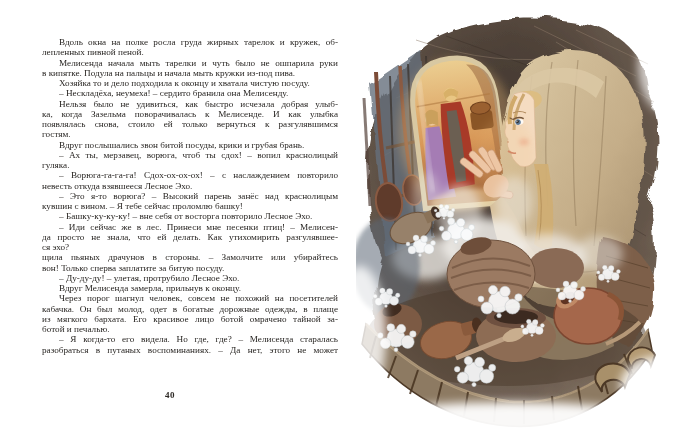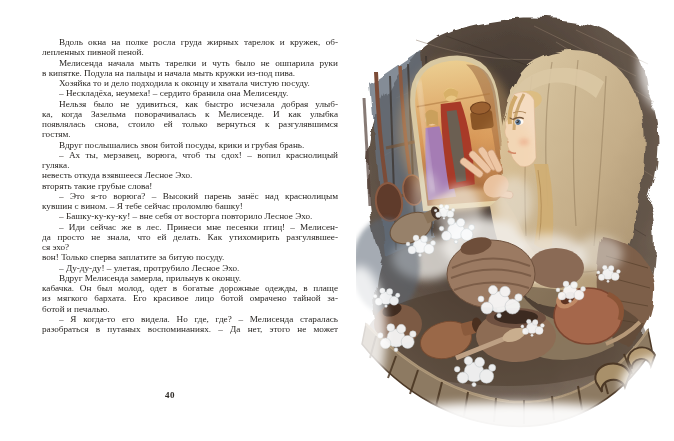--- a/index.html
+++ b/index.html
@@ -38,31 +38,33 @@
         <div class="line">в кипятке. Подула на пальцы и начала мыть кружки из-под пива.</div>
         <div class="line ind">Хозяйка то и дело подходила к оконцу и хватала чистую посуду.</div>
         <div class="line ind">– Нескладёха, неумеха! – сердито бранила она Мелисенду.</div>
         <div class="line ind just">Нельзя было не удивиться, как быстро исчезала добрая улыб-</div>
         <div class="line just">ка, когда Зазельма поворачивалась к Мелисенде. И как улыбка</div>
         <div class="line just">появлялась снова, стоило ей только вернуться к разгулявшимся</div>
         <div class="line">гостям.</div>
         <div class="line ind">Вдруг послышались звон битой посуды, крики и грубая брань.</div>
         <div class="line ind just">– Ах ты, мерзавец, ворюга, чтоб ты сдох! – вопил краснолицый</div>
         <div class="line">гуляка.</div>
+        <div class="line ind just">– Ворюга-га-га-га! Сдох-ох-ох-ох! – с наслаждением повторило</div>
         <div class="line">невесть откуда взявшееся Лесное Эхо.</div>
-        <div class="line">вторять такие грубые слова!</div>
         <div class="line ind just">– Это я-то ворюга? – Высокий парень занёс над краснолицым</div>
         <div class="line">кувшин с вином. – Я тебе сейчас проломлю башку!</div>
         <div class="line ind">– Башку-ку-ку-ку! – вне себя от восторга повторило Лесное Эхо.</div>
         <div class="line ind just">– Иди сейчас же в лес. Принеси мне песенки птиц! – Мелисен-</div>
         <div class="line just">да просто не знала, что ей делать. Как утихомирить разгулявшее-</div>
         <div class="line">ся эхо?</div>
+        <div class="line just">щила пьяных драчунов в стороны. – Замолчите или убирайтесь</div>
         <div class="line">вон! Только сперва заплатите за битую посуду.</div>
         <div class="line ind">– Ду-ду-ду! – улетая, протрубило Лесное Эхо.</div>
         <div class="line ind">Вдруг Мелисенда замерла, прильнув к оконцу.</div>
+        <div class="line ind just">Через порог шагнул человек, совсем не похожий на посетителей</div>
         <div class="line just">кабачка. Он был молод, одет в богатые дорожные одежды, в плаще</div>
         <div class="line just">из мягкого бархата. Его красивое лицо ботой омрачено тайной за-</div>
         <div class="line">ботой и печалью.</div>
         <div class="line ind just">– Я когда-то его видела. Но где, где? – Мелисенда старалась</div>
         <div class="line just">разобраться в путаных воспоминаниях. – Да нет, этого не может</div>
       </div>
     <div class="page-num">40</div>
   </div>
 
   <div class="page-right">

